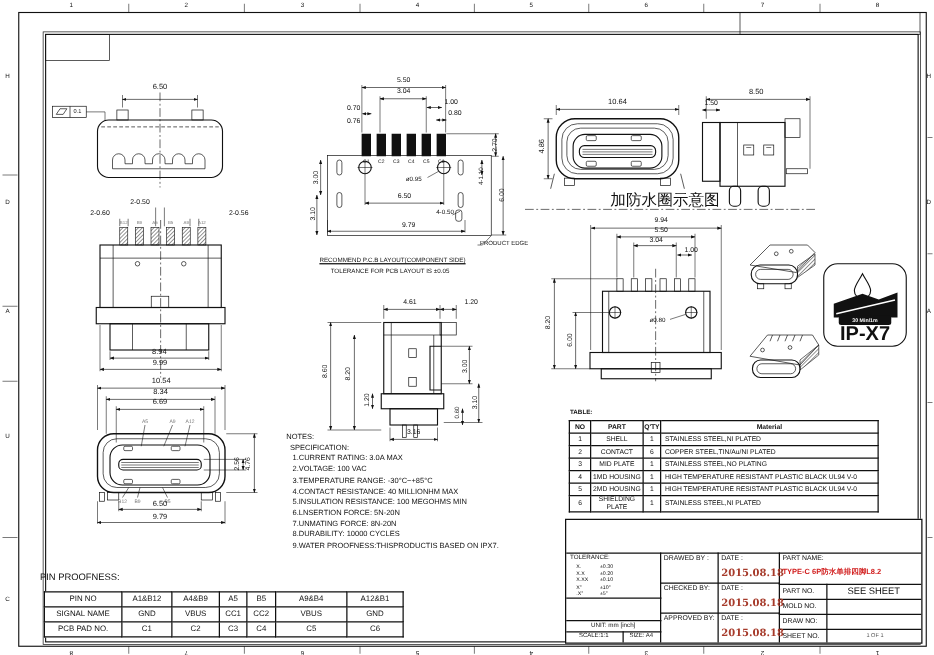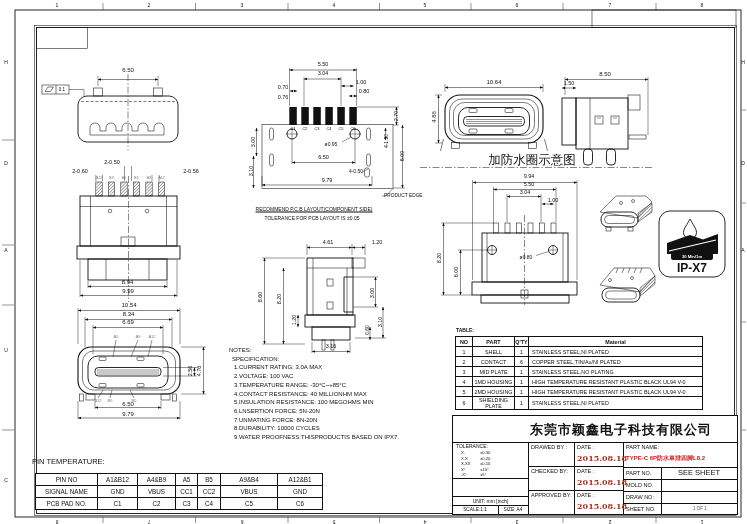--- a/index.html
+++ b/index.html
@@ -6,21 +6,21 @@
   .sheet{position:relative;width:747px;height:524px;background:#fff;overflow:hidden;
          font-family:"Liberation Sans",sans-serif;color:#111}
   .lw{position:absolute;left:0;top:0;z-index:1}
   
   .t{position:absolute;z-index:3;font-size:5.5px;line-height:1;white-space:nowrap;transform:translate(-50%,-50%)}
   .tl{position:absolute;z-index:3;font-size:5px;line-height:1;white-space:nowrap}
   .v{position:absolute;z-index:3;font-size:5.5px;line-height:1;white-space:nowrap;transform:translate(-50%,-50%) rotate(-90deg)}
   .r180{transform:translate(-50%,-50%) rotate(180deg)}
   .f35{font-size:3.5px}.f4{font-size:4px}.f42{font-size:4.2px}.f45{font-size:4.5px}
   .f48{font-size:4.8px}.f5{font-size:5px}.f55{font-size:5.5px}.f6{font-size:6px}.f75{font-size:7.5px}.f8{font-size:8px}
-  .f10{font-size:12px}.f12{font-size:12.5px}.f13{font-size:13px}
+  .f10{font-size:16px}.f12{font-size:12.5px}.f13{font-size:13px}
   .gray{color:#777}.dgray{color:#555}.b{font-weight:bold}.u{text-decoration:underline}
   .red{color:#d22020}.stamp{color:#a63a2a;font-family:"DejaVu Serif",serif;font-weight:bold}
   .wt{color:#fff}
   
   .notes{position:absolute;z-index:3;left:229px;top:346px;font-size:6px;line-height:8.7px;white-space:nowrap}
   .notes .ind1{padding-left:3px}.notes .ind2{padding-left:5px}
   
   table{position:absolute;z-index:3;border-collapse:collapse;table-layout:fixed;background:#fff}
   td,th{border:1px solid #111;padding:0;text-align:center;overflow:hidden;font-weight:normal}
   .pt{left:35px;top:473px;width:287px;font-size:6.3px}
@@ -511,21 +511,21 @@
   <div class="ind2">2.VOLTAGE: 100 VAC</div>
   <div class="ind2">3.TEMPERATURE RANGE: -30°C~+85°C</div>
   <div class="ind2">4.CONTACT RESISTANCE: 40 MILLIONHM MAX</div>
   <div class="ind2">5.INSULATION RESISTANCE: 100 MEGOHMS MIN</div>
   <div class="ind2">6.LNSERTION FORCE: 5N-20N</div>
   <div class="ind2">7.UNMATING FORCE: 8N-20N</div>
   <div class="ind2">8.DURABILITY: 10000 CYCLES</div>
   <div class="ind2">9.WATER PROOFNESS:THISPRODUCTIS BASED ON IPX7.</div>
 </div>
 
-<span class="tl f75" style="left:32px;top:458px">PIN TEMPERATURE:</span>
+<span class="tl f75" style="left:32px;top:458px">PIN PROOFNESS:</span>
 <table class="pt">
   <colgroup>
         <col style="width:62px">
         <col style="width:40px">
         <col style="width:38px">
         <col style="width:22px">
     <col style="width:23px">
         <col style="width:57px">
         <col style="width:45px">
       </colgroup>
@@ -624,21 +624,20 @@
   <div class="cell bb br" style="left:75px;top:26px;width:95px;height:24px"></div>
   <div class="cell bb br" style="left:75px;top:50px;width:95px;height:24px"></div>
   <div class="cell br" style="left:75px;top:74px;width:95px;height:24px"></div>
   <div class="cell bl" style="left:121px;top:26px;width:0;height:72px"></div>
   <div class="cell bb" style="left:170px;top:26px;width:114px;height:25px"></div>
   <div class="cell bb" style="left:170px;top:51px;width:114px;height:12px"></div>
   <div class="cell bb" style="left:170px;top:63px;width:114px;height:12px"></div>
   <div class="cell bb" style="left:170px;top:75px;width:114px;height:12px"></div>
   <div class="cell bl" style="left:208px;top:51px;width:0;height:47px"></div>
 
-  <span class="t f13 b" style="left:168px;top:13px;letter-spacing:1px">东莞市颖鑫电子科技有限公司</span>
   <span class="tl f5" style="left:3px;top:28px">TOLERANCE:</span>
   <span class="tl f42" style="left:8px;top:35px">X.</span>
   <span class="tl f42" style="left:27px;top:35px">±0.30</span>
   <span class="tl f42" style="left:8px;top:40.5px">X.X</span>
   <span class="tl f42" style="left:27px;top:40.5px">±0.20</span>
   <span class="tl f42" style="left:8px;top:46px">X.XX</span>
   <span class="tl f42" style="left:27px;top:46px">±0.10</span>
   <span class="tl f42" style="left:8px;top:51.5px">X°</span>
   <span class="tl f42" style="left:27px;top:51.5px">±10°</span>
   <span class="tl f42" style="left:8px;top:57px">.X°</span>

